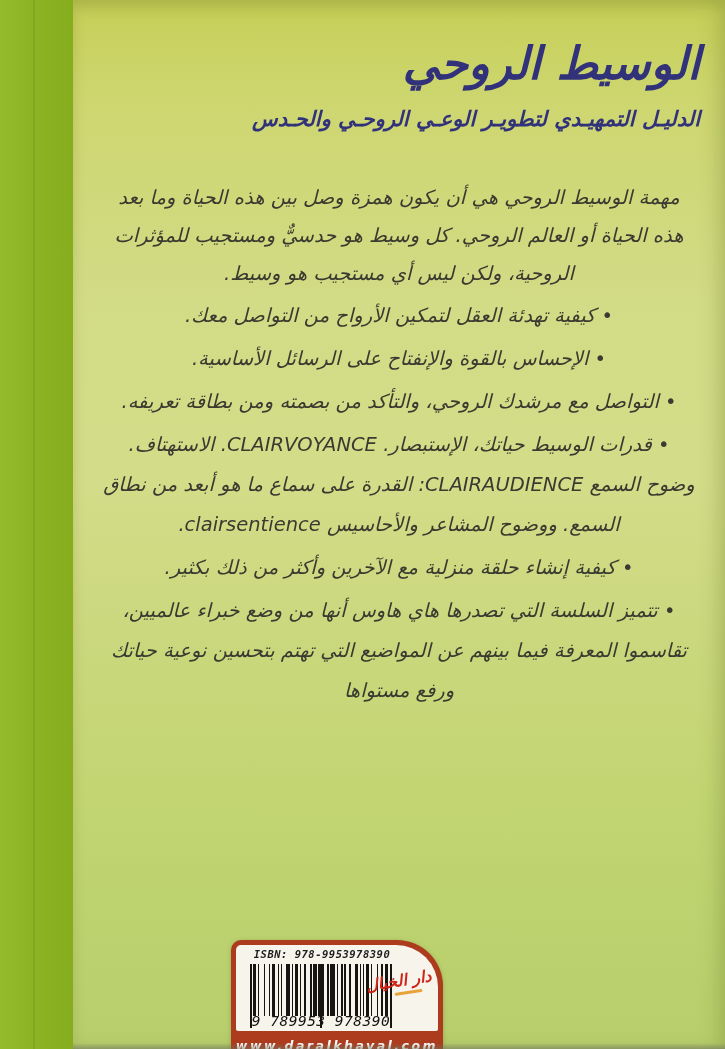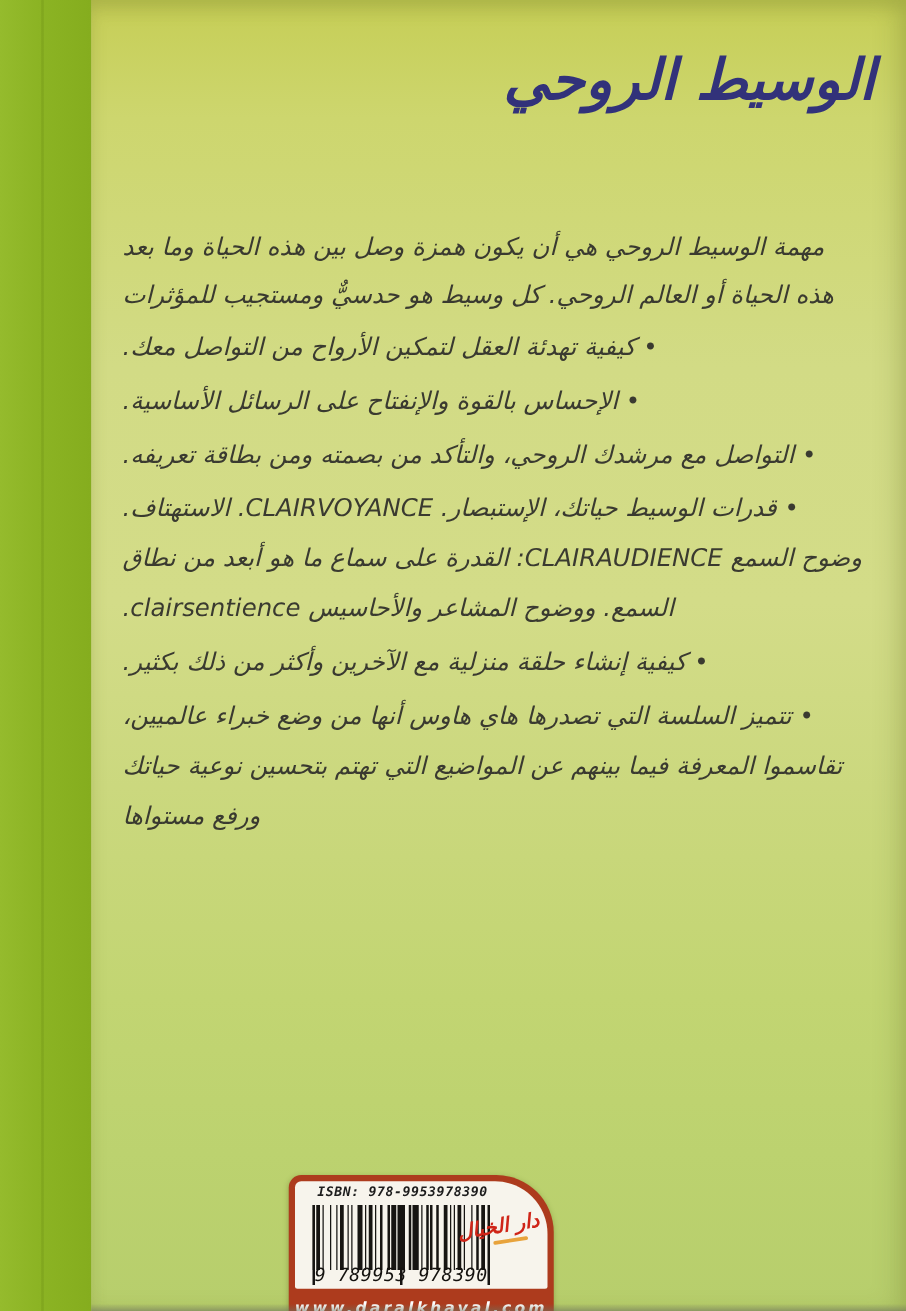--- a/index.html
+++ b/index.html
@@ -39,21 +39,21 @@
   }
   .subtitle{
     position:absolute;top:104px;right:25px;left:40px;
     direction:rtl;text-align:right;
     font-size:21px;font-weight:bold;color:var(--title-navy,#32327a);
     line-height:30px;
   }
   
   .body-text{
     position:absolute;top:179px;right:25px;left:25px;
-    direction:rtl;text-align:left;
+    direction:rtl;text-align:center;
     color:var(--body-text,#3a3a30);
     font-size:19.5px;
   }
   .body-text .line{line-height:38px;white-space:nowrap;}
   .bullet-item{margin-top:3px;}
   .bullet-item .line{line-height:40px;}
   
   .label{
     position:absolute;left:158px;top:940px;width:212px;height:120px;
     background:var(--label-red,#ad3b1d);
@@ -108,25 +108,27 @@
 <div class="page">
 
   <div class="spine">
     <div class="crease"></div>
   </div>
 
   <div class="cover">
 
     <div class="title">الوسيط الروحي</div>
 
+    <div class="subtitle">الدليـل التمهيـدي لتطويـر الوعـي الروحـي والحـدس</div>
 
     <div class="body-text">
       <div>
           <div class="line">مهمة الوسيط الروحي هي أن يكون همزة وصل بين هذه الحياة وما بعد</div>
           <div class="line">هذه الحياة أو العالم الروحي. كل وسيط هو حدسيٌّ ومستجيب للمؤثرات</div>
+          <div class="line">الروحية، ولكن ليس أي مستجيب هو وسيط.</div>
         </div>
       <div>
           <div class="bullet-item">
             <div class="line">• كيفية تهدئة العقل لتمكين الأرواح من التواصل معك.</div>
           </div>
           <div class="bullet-item">
             <div class="line">• الإحساس بالقوة والإنفتاح على الرسائل الأساسية.</div>
           </div>
           <div class="bullet-item">
             <div class="line">• التواصل مع مرشدك الروحي، والتأكد من بصمته ومن بطاقة تعريفه.</div>

